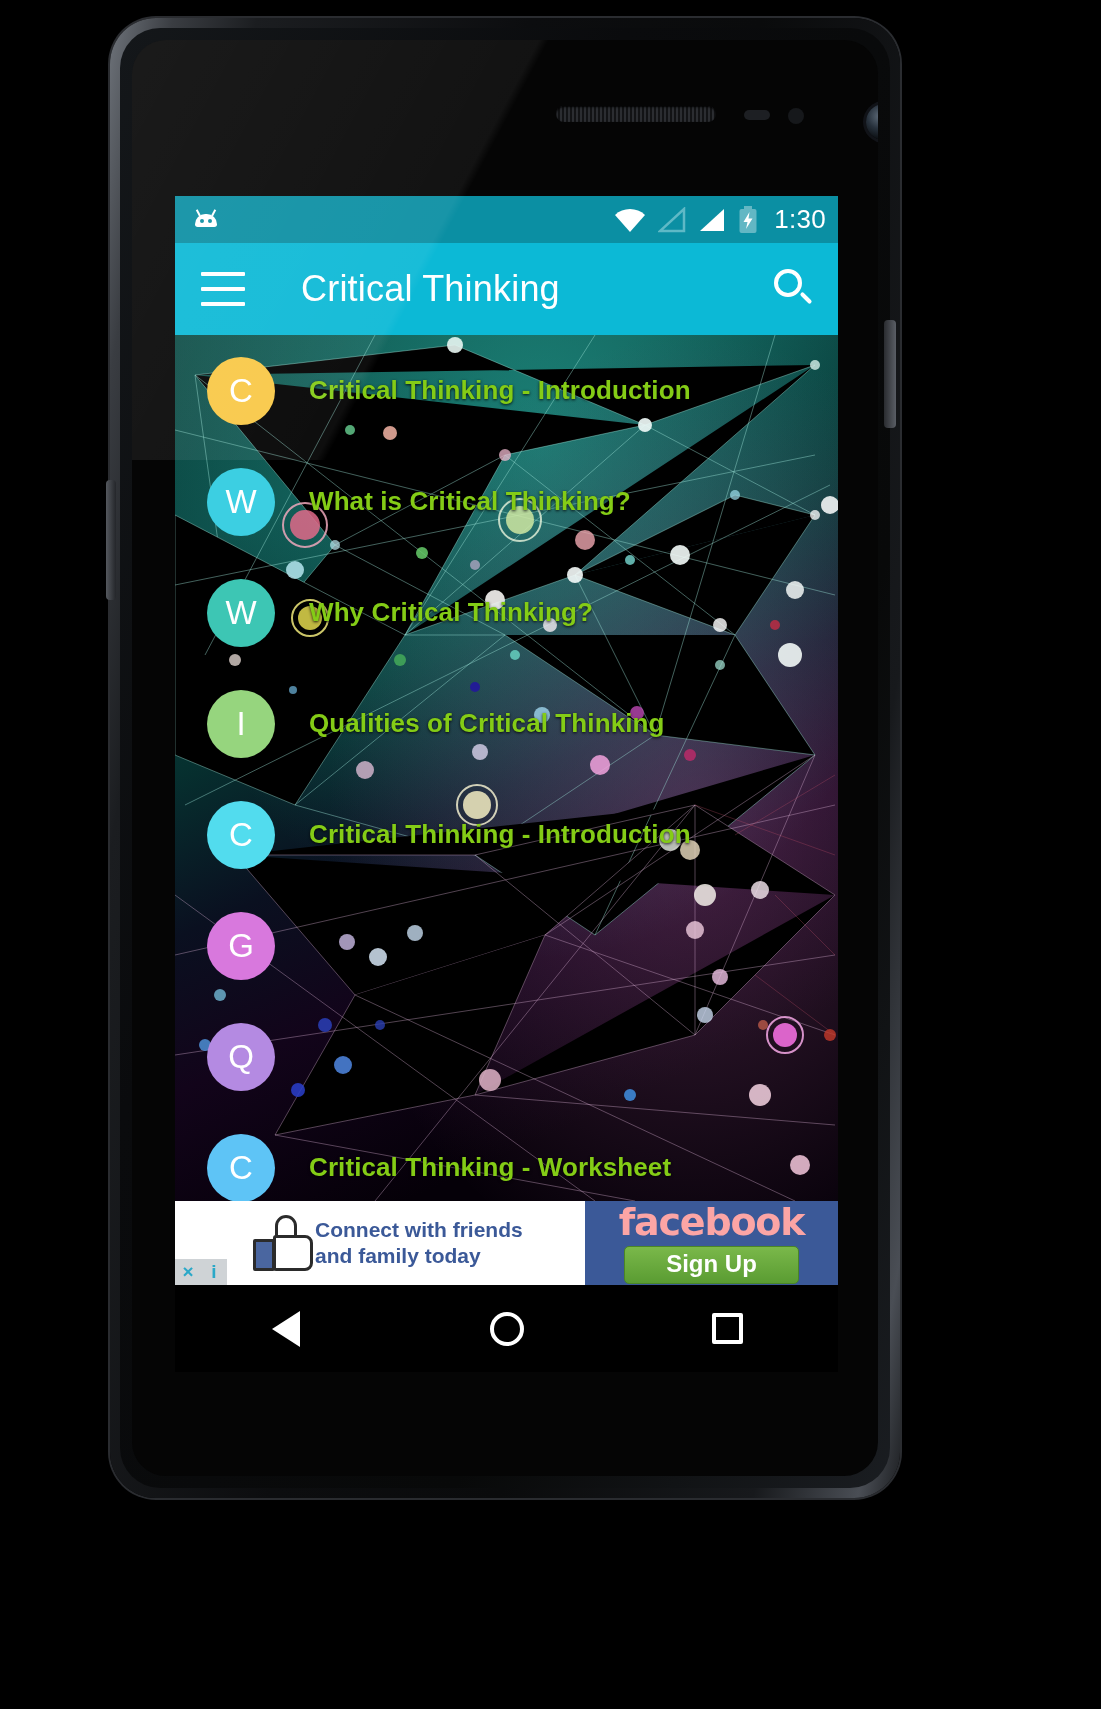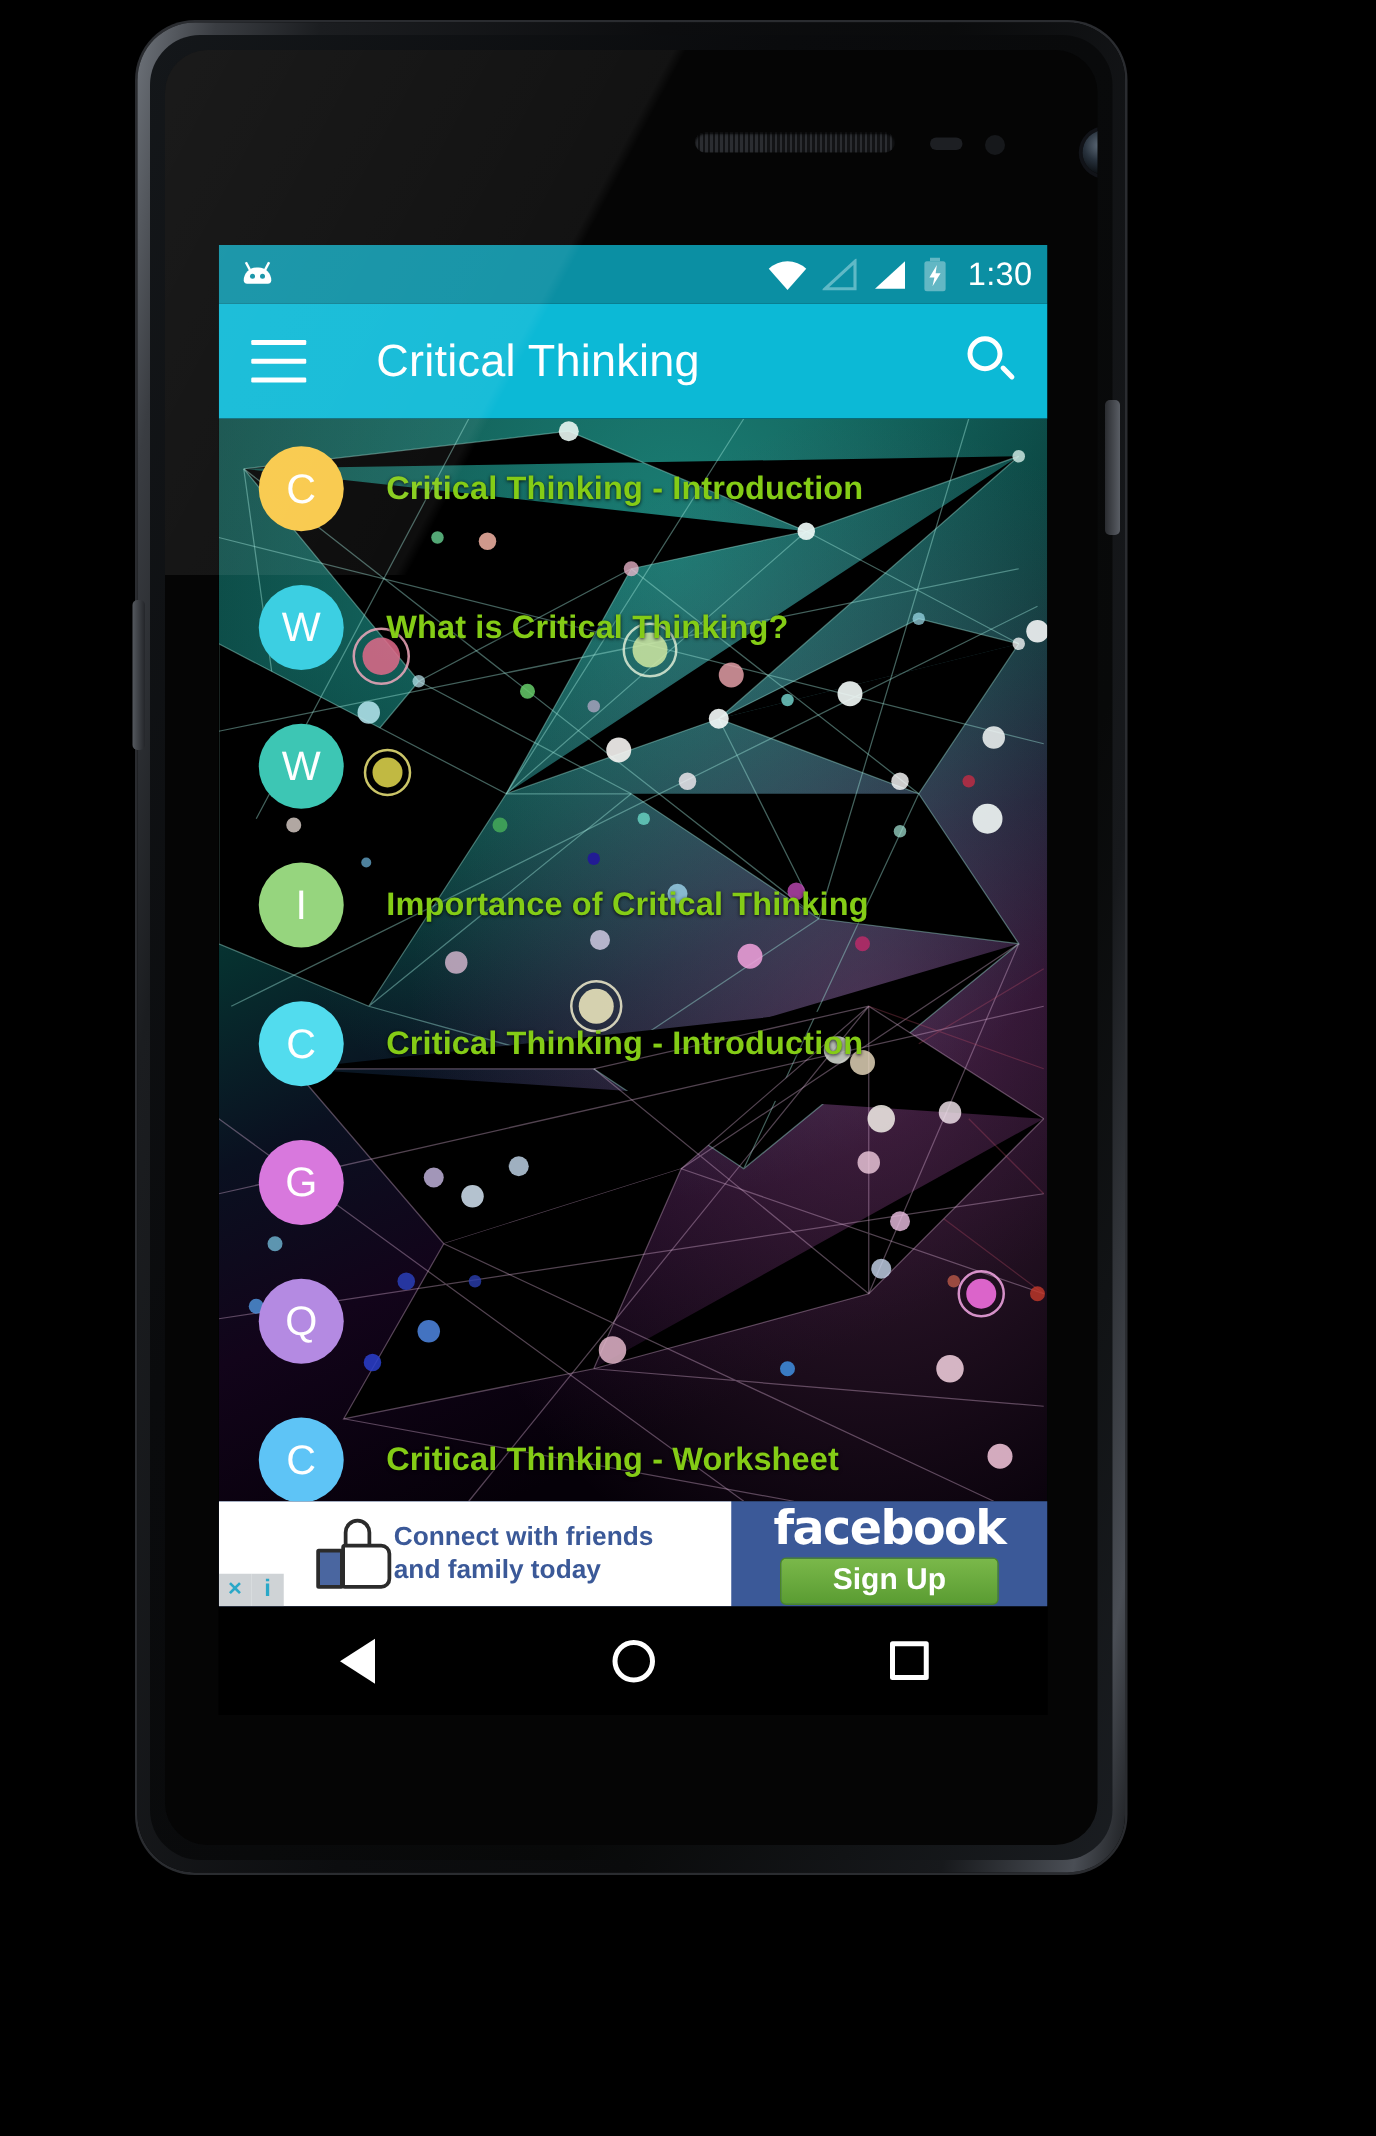--- a/index.html
+++ b/index.html
@@ -133,21 +133,21 @@
   #ad-thumb-icon .thumb{
     position:absolute;left:22px;top:0;width:22px;height:28px;background:#fff;border:3px solid #2b2b2b;box-sizing:border-box;border-radius:11px 11px 0 0;
   }
   #ad-text{color:#3b5998;font-size:21px;font-weight:bold;line-height:1.22;}
   #ad-badges{position:absolute;left:0;bottom:0;display:flex;}
   .ad-badge{
     width:26px;height:26px;background:#cfd3d6;color:#2aa8c8;
     display:flex;align-items:center;justify-content:center;font-size:19px;font-weight:bold;cursor:pointer;
   }
   #ad-right{flex:1;position:relative;display:flex;flex-direction:column;align-items:center;justify-content:center;}
-  #ad-fb-logo{color:#ffffff;font-size:38px;font-weight:bold;letter-spacing:-1.2px;line-height:1;font-family:"DejaVu Sans",sans-serif;}
+  #ad-fb-logo{color:#fca5a5;font-size:38px;font-weight:bold;letter-spacing:-1.2px;line-height:1;font-family:"DejaVu Sans",sans-serif;}
   #ad-signup{
     margin-top:5px;background:linear-gradient(#7ab84a,#5a9c32);
     border:1px solid #4a8526;border-radius:5px;color:#fff;
     font-size:24px;font-weight:bold;padding:3px 41px 5px;cursor:pointer;
   }
 
   
   #nav-bar{height:87px;background:#000;display:flex;align-items:center;justify-content:space-around;}
   .nav-btn{width:64px;height:58px;position:relative;cursor:pointer;display:flex;align-items:center;justify-content:center;}
   #nav-back .tri{
@@ -338,24 +338,25 @@
         <div class="list-item">
           <div class="avatar" style="background: rgb(249, 200, 70);">C</div>
           <div class="item-title">Critical Thinking - Introduction</div>
         </div>
         <div class="list-item">
           <div class="avatar" style="background: rgb(60, 207, 226);">W</div>
           <div class="item-title">What is Critical Thinking?</div>
         </div>
         <div class="list-item">
           <div class="avatar" style="background: rgb(61, 198, 180);">W</div>
+          <div class="item-title">Why Critical Thinking?</div>
         </div>
         <div class="list-item">
           <div class="avatar" style="background: rgb(150, 213, 126);">I</div>
-          <div class="item-title">Importance of Critical Thinking</div>
+          <div class="item-title">Qualities of Critical Thinking</div>
         </div>
         <div class="list-item">
           <div class="avatar" style="background: rgb(82, 220, 238);">C</div>
           <div class="item-title">Critical Thinking - Introduction</div>
         </div>
         <div class="list-item">
           <div class="avatar" style="background: rgb(216, 120, 221);">G</div>
         </div>
         <div class="list-item">
           <div class="avatar" style="background: rgb(180, 138, 226);">Q</div>

